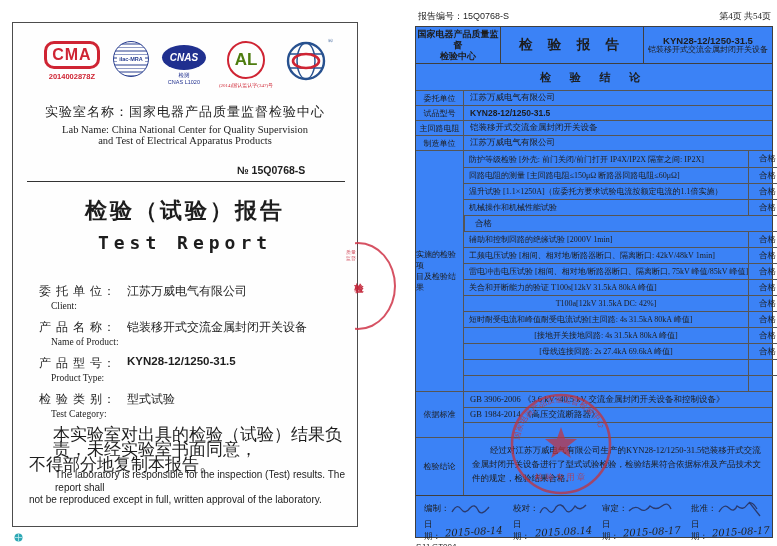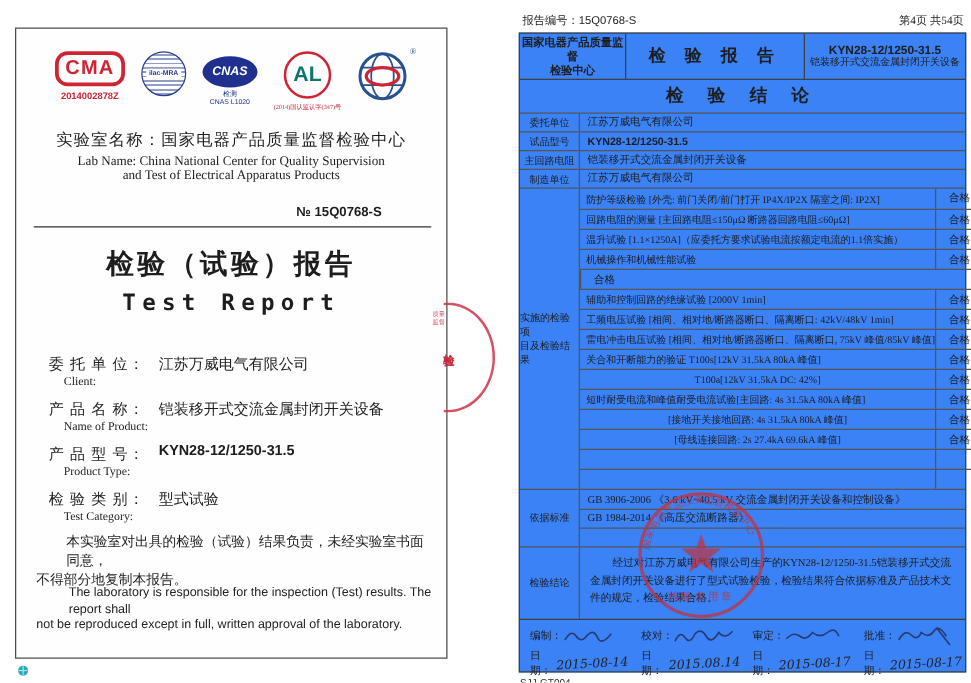--- a/index.html
+++ b/index.html
@@ -25,42 +25,42 @@
   .ilac-band { background:#fff; color:#273d8f; font-size:5.5px; font-weight:bold;
                padding:1px 2px; font-family:"Liberation Sans",sans-serif; }
   .cnas-oval { width:44px; height:25px; border-radius:50%; background:#20308f;
                display:flex; align-items:center; justify-content:center; margin-top:4px;
                color:#fff; font-style:italic; font-weight:bold; font-size:10px;
                font-family:"Liberation Sans",sans-serif; }
   .cnas-sub1 { color:#20308f; font-size:5.5px; margin-top:2px; }
   .cnas-sub2 { color:#20308f; font-size:5.5px; font-family:"Liberation Sans",sans-serif; }
   .al-circle { width:38px; height:38px; border-radius:50%; border:2.5px solid #cf2433;
                display:flex; align-items:center; justify-content:center;
-               color:#0f766e; font-weight:bold; font-size:17px;
+               color:#4d7c0f; font-weight:bold; font-size:17px;
                font-family:"Liberation Sans",sans-serif; }
   .al-sub { color:#cf2433; font-size:5px; margin-top:3px; white-space:nowrap; }
   .globe-wrap { position:relative; }
   .globe-reg { position:absolute; right:-7px; top:-4px; font-size:7px; color:#27518f; }
   .lab-cn { text-align:center; font-size:13px; font-weight:normal; margin-top:6px; letter-spacing:1px; }
   .lab-en { text-align:center; font-size:10.5px; margin-top:3px; }
   .lab-en2 { text-align:center; font-size:10.5px; }
   .no-row { margin-top:18px; padding-left:224px; font-size:10.5px; font-weight:bold;
             font-family:"Liberation Sans",sans-serif; }
   .no-line { border:none; border-top:1.2px solid #333; margin:5px 12px 0 14px; }
   .title-cn { text-align:center; font-size:22px; font-weight:bold; letter-spacing:3px; margin-top:14px; }
   .title-en { text-align:center; font-size:18px; font-weight:bold; letter-spacing:5px;
               margin-top:6px; font-family:"DejaVu Sans Mono",monospace; }
   .fields { margin:30px 0 0 26px; }
   .fgroup { margin-bottom:8px; }
   .frow1 { display:flex; font-size:12px; }
   .flabel { width:88px; letter-spacing:1px; }
   .fvalue { font-size:12px; }
   .fvalue.latin { font-family:"Liberation Sans",sans-serif; font-weight:bold; font-size:11.5px; }
   .frow2 { font-size:9.5px; margin-top:1px; padding-left:12px; color:#222; }
-  .notice-cn { position:absolute; left:16px; right:14px; top:404px; font-size:11px; line-height:15px; }
+  .notice-cn { position:absolute; left:16px; right:14px; top:404px; font-size:17px; line-height:15px; }
   .notice-cn .ind { padding-left:24px; display:block; }
   .notice-en { position:absolute; left:16px; right:12px; top:446px; font-size:10px; line-height:12.5px;
                font-family:"Liberation Sans",sans-serif; color:#222; }
   .notice-en .ind { padding-left:26px; display:block; }
 
   
   .gutter-stamp { position:absolute; left:320px; top:242px; width:76px; height:88px;
                   border:2.5px solid rgba(207,52,72,.85); border-radius:50%;
                   clip-path:inset(0 0 0 46%); }
   .gutter-frag { position:absolute; left:344px; top:250px; width:14px;
@@ -75,21 +75,21 @@
   .meta-no { font-weight:normal; font-family:"Liberation Sans",sans-serif; }
   .meta-page { font-size:9px; }
   .rtable { border:1.5px solid #3f3f3f; margin-top:3px; background:#3b82f6; }
   .hrow { display:flex; height:36px; }
   .hc { display:flex; flex-direction:column; align-items:center; justify-content:center; text-align:center; }
   .hc1 { width:85px; border-right:1.2px solid #3f3f3f; font-size:9px; font-weight:bold; line-height:11px; }
   .hc2 { flex:1; border-right:1.2px solid #3f3f3f; font-size:13.5px; font-weight:bold; letter-spacing:6px; }
   .hc3 { width:128px; font-size:8px; line-height:9.5px; }
   .hc3 .model { font-size:9.5px; font-weight:bold; font-family:"Liberation Sans",sans-serif; }
   .trow { height:27px; border-top:1.2px solid #3f3f3f; display:flex; align-items:center;
-          justify-content:center; font-weight:bold; font-size:14px; letter-spacing:8px; }
+          justify-content:center; font-weight:bold; font-size:11px; letter-spacing:8px; }
   .irow { display:flex; height:15px; border-top:1px solid #555; }
   .ilbl { width:48px; border-right:1px solid #555; display:flex; align-items:center;
           justify-content:center; font-size:8px; flex:none; }
   .ival { flex:1; display:flex; align-items:center; padding-left:6px; font-size:8.5px; }
   .ival.latin { font-family:"Liberation Sans",sans-serif; font-weight:bold; }
   .items { display:flex; border-top:1px solid #555; }
   .items-lbl { width:48px; border-right:1px solid #555; display:flex; flex-direction:column;
                align-items:center; justify-content:center; font-size:8px; line-height:11px; flex:none; }
   .items-rows { flex:1; display:flex; flex-direction:column; }
   .item { display:flex; height:16px; }

